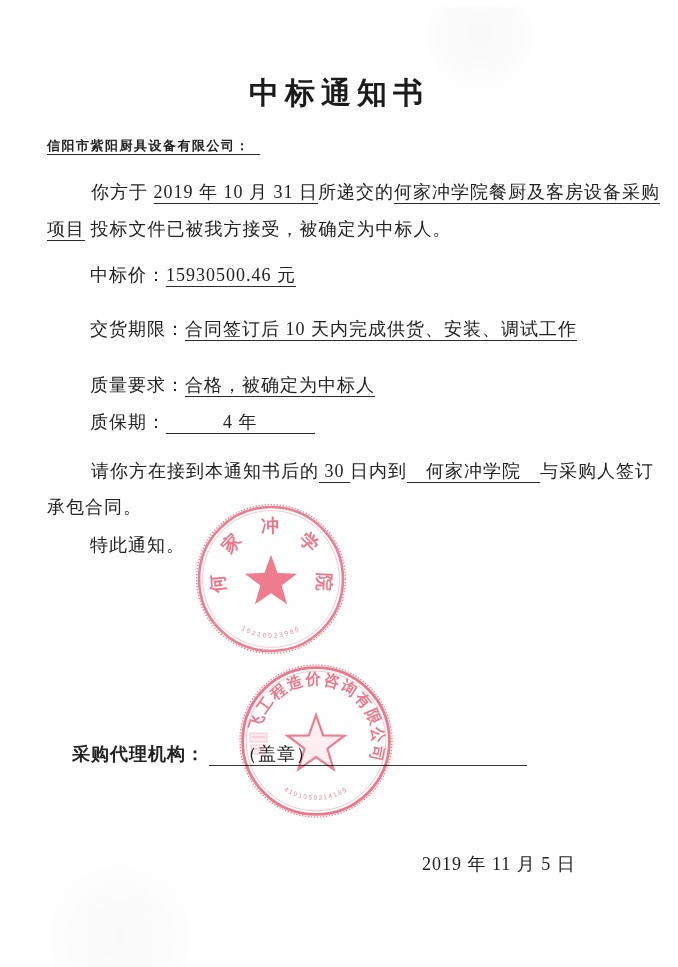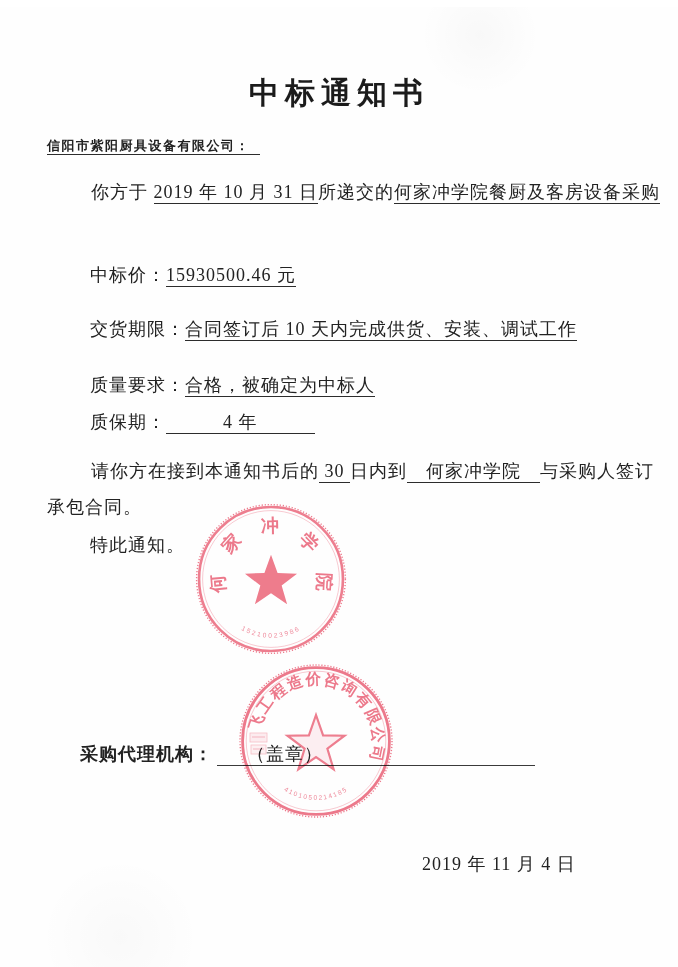--- a/index.html
+++ b/index.html
@@ -46,20 +46,23 @@
 
   <div class="abs title">中标通知书</div>
 
   <div class="abs salutation" style="top:130px;left:47px;">
     <span class="u">信阳市紫阳厨具设备有限公司：</span><span class="u">&nbsp;&nbsp;</span>
   </div>
 
   <div class="abs body-text indent" style="top:172px;left:47px;">
     <span>你方于 </span><span class="u">2019 年 10 月 31 日</span><span>所递交的</span><span class="u">何家冲学院餐厨及客房设备采购</span>
   </div>
+  <div class="abs body-text" style="top:209px;left:47px;">
+    <span class="u">项目</span><span>&nbsp;投标文件已被我方接受，被确定为中标人。</span>
+  </div>
 
   <div class="abs body-text term-row" style="top:255px;">
     <span>中标价：</span><span class="u">15930500.46 元</span>
   </div>
   <div class="abs body-text term-row" style="top:309px;">
     <span>交货期限：</span><span class="u">合同签订后 10 天内完成供货、安装、调试工作</span>
   </div>
   <div class="abs body-text term-row" style="top:365px;">
     <span>质量要求：</span><span class="u">合格，被确定为中标人</span>
   </div>
@@ -68,26 +71,26 @@
   </div>
 
   <div class="abs body-text indent" style="top:451px;left:47px;">
     <span>请你方在接到本通知书后的</span><span class="u">&nbsp;30&nbsp;</span><span>日内到</span><span class="u">　何家冲学院　</span><span>与采购人签订</span>
   </div>
   <div class="abs body-text" style="top:487px;left:47px;">承包合同。</div>
 
   <div class="abs body-text" style="top:525px;left:90px;">特此通知。</div>
 
 
-  <div class="abs" style="top:735px;left:80px;">
+  <div class="abs" style="top:735px;left:72px;">
     <span class="sign-label">采购代理机构：</span>
     <span class="sign-line" style="width:318px;padding-left:30px;box-sizing:border-box;"><span>（盖章）</span></span>
   </div>
 
-  <div class="abs date-line">2019 年 11 月 4 日</div>
+  <div class="abs date-line">2019 年 11 月 5 日</div>
 
   <svg class="abs seal" style="top:496px;left:195px;" width="152" height="152" viewBox="0 0 150 150">
     <g stroke="#ed7386" fill="none">
       <circle cx="75" cy="75" r="73.4" stroke-width="1.4" stroke-dasharray="1.2,1.8"></circle>
       <circle cx="75" cy="75" r="71" stroke-width="2.6"></circle>
       <circle cx="75" cy="75" r="67.5" stroke-width="0.8" opacity="0.5"></circle>
     </g>
     <polygon points="75,51 68.5,69.1 49.3,69.7 64.5,81.4 59.1,99.8 75,89 90.9,99.8 85.5,81.4 100.7,69.7 81.5,69.1" fill="#ee7183"></polygon>
     <g fill="#ec6e82" font-weight="bold" font-size="18" text-anchor="middle">
       <text x="22.2" y="79.6" transform="rotate(-95 22.2 79.6)" dominant-baseline="central">何</text>

